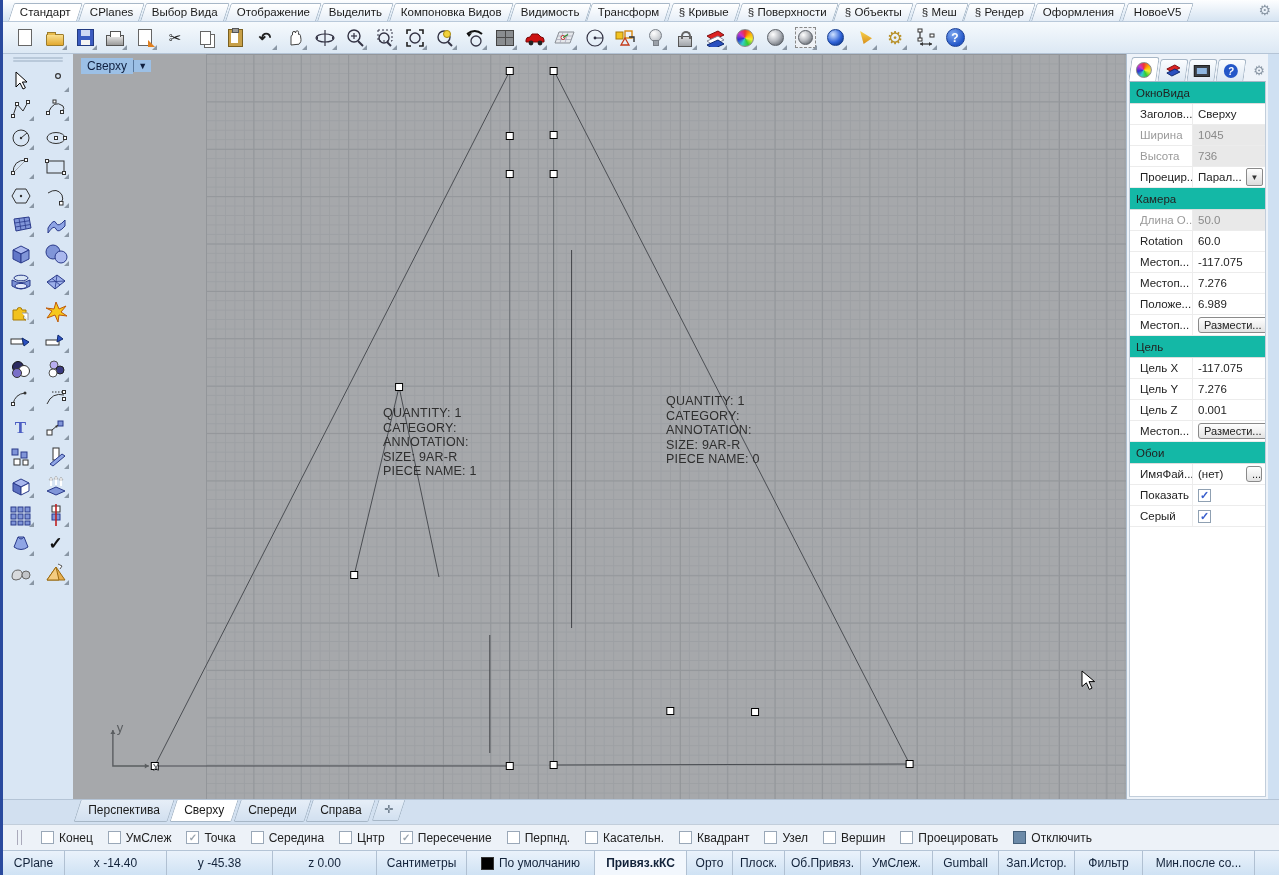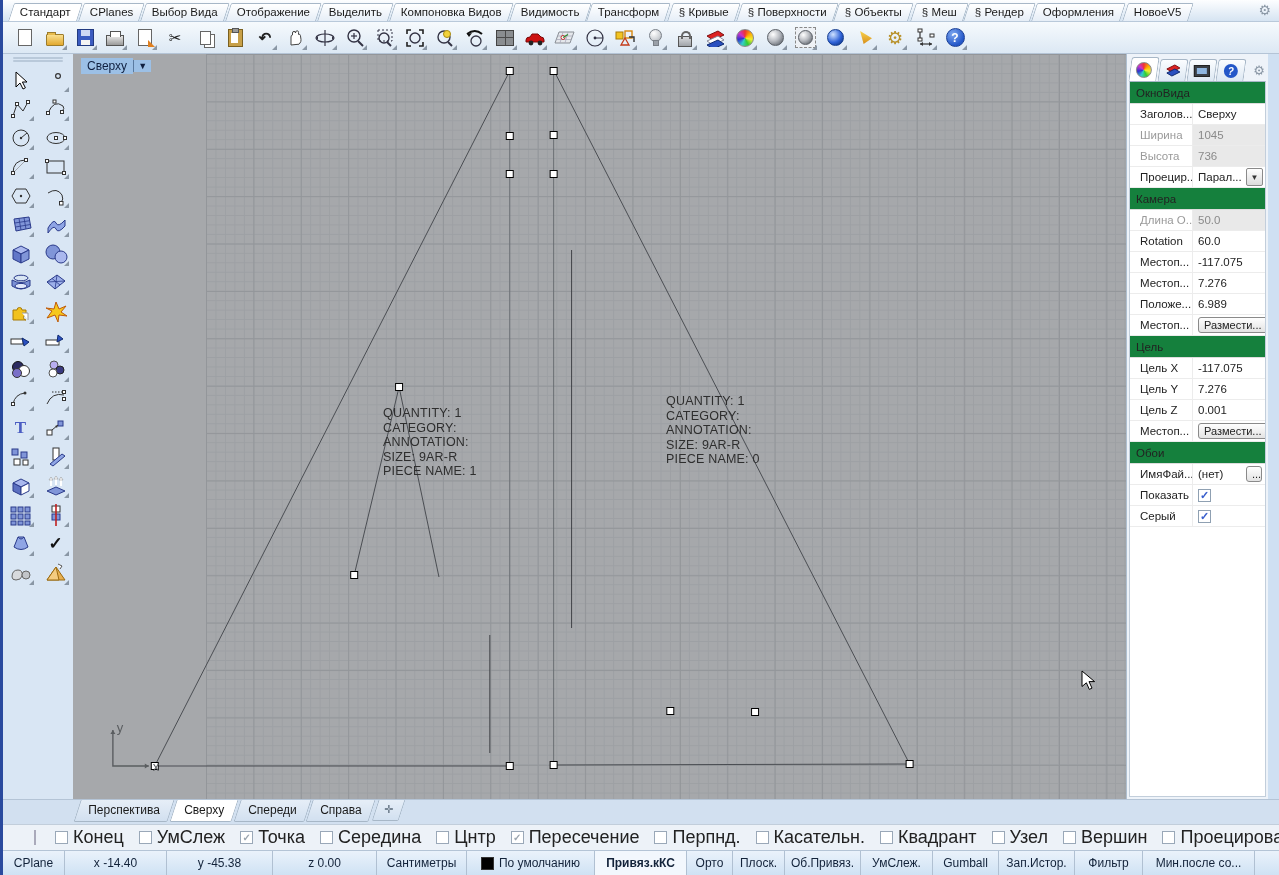--- a/index.html
+++ b/index.html
@@ -79,42 +79,42 @@
   .ptabs{height:25px;display:flex;align-items:flex-end;padding:2px 3px 0;gap:1px;position:relative;}
   .ptab{width:26px;height:21px;border:1px solid #a7b7c7;border-bottom:none;border-radius:3px 3px 0 0;background:linear-gradient(#fbfdff,#dde8f3);display:flex;align-items:center;justify-content:center;transform:skewX(-8deg);}
   .ptab>*{transform:skewX(8deg);}
   .ptab.active{background:#fff;height:23px;}
   .pgear{margin-left:auto;color:#8a97a5;font-size:13px;padding-bottom:3px;}
   .wheel14{width:14px;height:14px;border-radius:50%;background:conic-gradient(#e33,#fa0,#ee3,#3c3,#3cc,#33c,#c3c,#e33);border:1px solid #888;display:block;}
   .mon{width:14px;height:10px;background:#3a3f46;border:1px solid #222;display:block;position:relative;}
   .mon::before{content:"";position:absolute;inset:2px;background:#8fb6e0;}
   .q14{width:14px;height:14px;border-radius:50%;background:#2457c8;color:#fff;font-size:10px;font-weight:bold;display:flex;align-items:center;justify-content:center;}
   .pbody{flex:1;background:#fff;border:1px solid #c2cedb;border-top:1px solid #a7b7c7;margin:0 2px 2px 2px;font-size:11.5px;color:#222;overflow:hidden;}
-  .psec{height:21px;display:flex;align-items:center;padding-left:6px;background:#15803d;border-bottom:1px solid #ddd;color:#222;text-align:center;}
+  .psec{height:21px;display:flex;align-items:center;padding-left:6px;background:#14b8a6;border-bottom:1px solid #ddd;color:#222;text-align:center;}
   .prow{height:20px;display:flex;align-items:center;border-bottom:1px solid #ececec;}
   .prow .lab{width:62px;padding-left:10px;box-sizing:border-box;white-space:nowrap;overflow:hidden;}
   .prow .val{flex:1;border-left:1px solid #ececec;padding-left:5px;display:flex;align-items:center;height:100%;box-sizing:border-box;white-space:nowrap;overflow:hidden;}
   .prow.dis .lab{color:#9a9a9a;}
   .prow.dis .val{color:#8a8a8a;background:#e9e9e9;}
   .pbtn{font-size:11px;font-family:"Liberation Sans",sans-serif;border:1px solid #8a8a8a;border-radius:3px;background:linear-gradient(#fefefe,#e3e3e3);padding:1px 5px;color:#222;}
   .dots{margin-left:auto;margin-right:3px;width:16px;text-align:center;}
   .ddbtn{margin-left:auto;width:15px;height:16px;border:1px solid #8a8a8a;border-radius:2px;background:linear-gradient(#fefefe,#dcdcdc);font-size:8px;display:flex;align-items:center;justify-content:center;margin-right:2px;color:#333;}
   .cb{width:13px;height:13px;border:1px solid #8fa0b2;background:#fff;display:inline-flex;align-items:center;justify-content:center;font-size:11px;color:transparent;box-sizing:border-box;}
   .cb.on{color:#3a5fcd;}
   .cb.on::before{content:"✓";font-weight:bold;}
 
   
   .vtabs{height:24px;background:#d2e0f0;border-top:1px solid #b4c4d6;display:flex;align-items:flex-start;padding-left:74px;gap:2px;}
   .vtab{transform:skewX(-18deg);border:1px solid #a7b7c7;border-top:none;background:linear-gradient(#e6eef7,#d2e0f0);border-radius:0 0 2px 2px;margin-top:0;}
   .vtab>span{display:block;transform:skewX(18deg);padding:3px 10px 4px;font-size:12px;color:#1a1a1a;white-space:nowrap;}
   .vtab.active{background:#fff;}
   .vtab.plus>span{padding:3px 8px 4px;color:#5a6a7a;font-size:11px;}
 
   
-  .osnap{height:25px;background:#edf2f8;border-top:1px solid #c2cedb;display:flex;align-items:center;gap:15px;padding-left:31px;font-size:18px;color:#222;}
+  .osnap{height:25px;background:#edf2f8;border-top:1px solid #c2cedb;display:flex;align-items:center;gap:15px;padding-left:14px;font-size:12px;color:#222;}
   .ogrip{width:3px;height:15px;border-left:1px solid #aab;border-right:1px solid #aab;margin-right:4px;}
   .oitem{display:flex;align-items:center;gap:5px;white-space:nowrap;}
   .ocb{width:13px;height:13px;border:1px solid #9aa8b8;background:#fff;display:inline-flex;align-items:center;justify-content:center;font-size:10px;color:transparent;box-sizing:border-box;}
   .ocb.on{color:#9aa4ae;}
   .ocb.on::before{content:"✓";font-weight:bold;}
   .ocb.fill{background:#6c8aa8;border-color:#45607a;}
 
   
   .statusbar{height:24px;background:linear-gradient(#eaf2fb,#cfe2f4);display:flex;align-items:stretch;font-size:12px;color:#13233a;border-top:1px solid #b4c4d6;}
   .scell{display:flex;align-items:center;justify-content:center;border-right:1px solid #b0c0d2;padding:0 4px;box-sizing:border-box;white-space:nowrap;overflow:hidden;}

